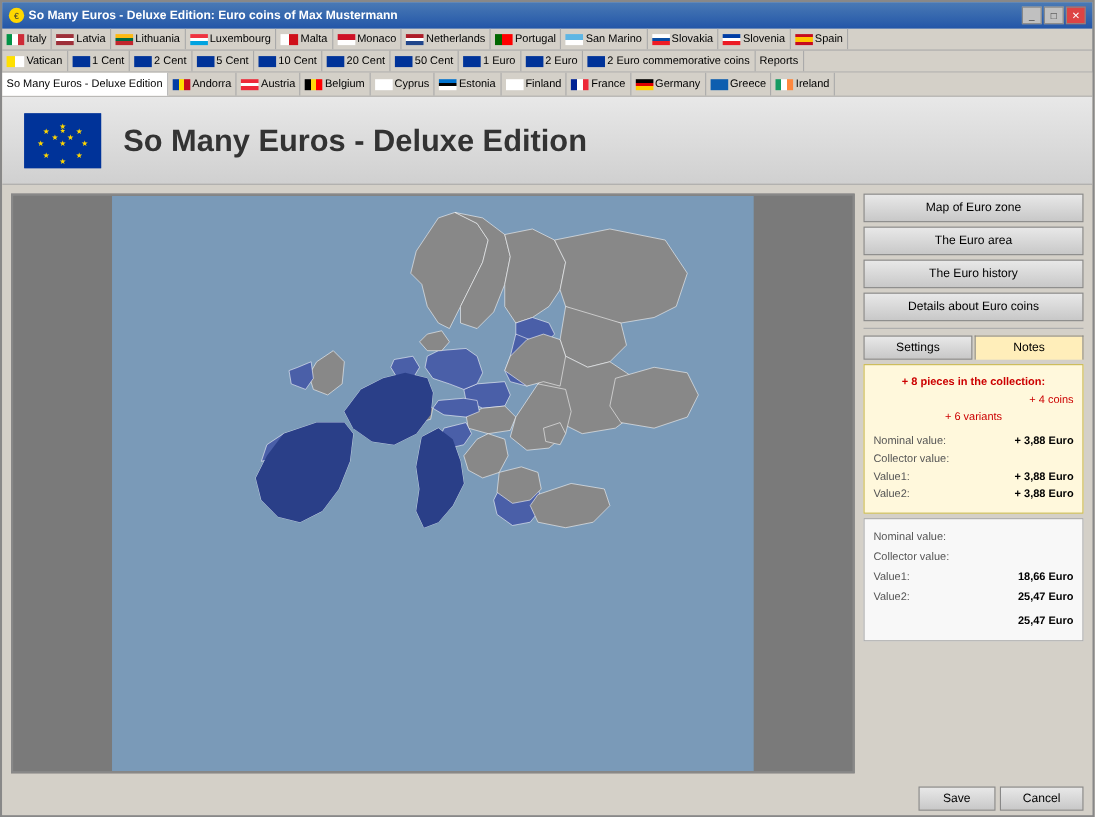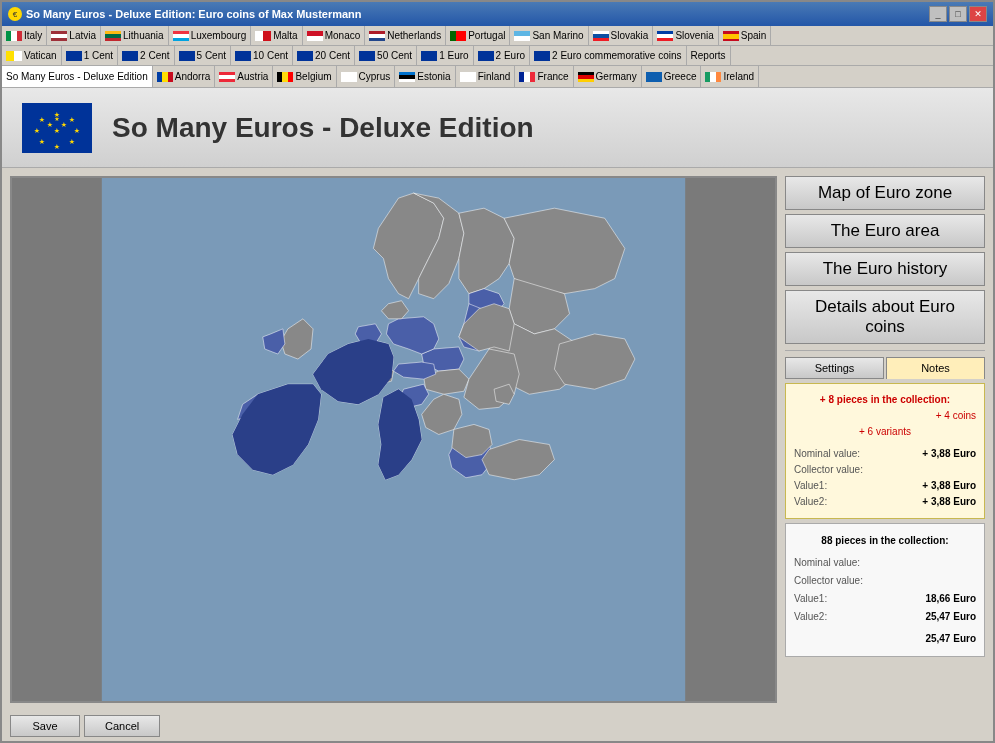--- a/index.html
+++ b/index.html
@@ -173,21 +173,21 @@
       gap: 4px;
       flex-shrink: 0;
     }
 
     .sidebar-btn {
       width: 100%;
       padding: 6px 16px;
       background: linear-gradient(to bottom, #e8e8e8, #c8c8c8);
       border: 1px solid #888;
       cursor: pointer;
-      font-size: 17px;
+      font-size: 11px;
       text-align: center;
     }
 
     .tabs-row {
       display: flex;
       gap: 2px;
     }
     .sidebar-tab {
       flex: 1;
       padding: 4px 8px;
@@ -220,20 +220,21 @@
 
     .stat-row {
       display: flex;
       justify-content: space-between;
     }
     .stat-label { color: #555; }
     .stat-value { font-weight: bold; }
 
     .bottom-buttons {
       display: flex;
+      justify-content: flex-end;
       gap: 4px;
       padding: 4px 8px;
       flex-shrink: 0;
     }
     .action-btn {
       padding: 4px 20px;
       background: linear-gradient(to bottom, #e8e8e8, #c8c8c8);
       border: 1px solid #888;
       cursor: pointer;
       font-size: 11px;
@@ -552,21 +553,20 @@
               <span class="stat-value">+ 3,88 Euro</span>
             </div>
             <div class="stat-row">
               <span class="stat-label">Value2:</span>
               <span class="stat-value">+ 3,88 Euro</span>
             </div>
           </div>
         </div>
 
         <div class="stats-panel">
-          <div style="text-align:center; font-weight:bold; margin-bottom:4px;">88 pieces in the collection:</div>
           <div class="stat-row">
             <span class="stat-label">Nominal value:</span>
           </div>
           <div class="stat-row">
             <span class="stat-label">Collector value:</span>
           </div>
           <div class="stat-row">
             <span class="stat-label">Value1:</span>
             <span class="stat-value">18,66 Euro</span>
           </div>

